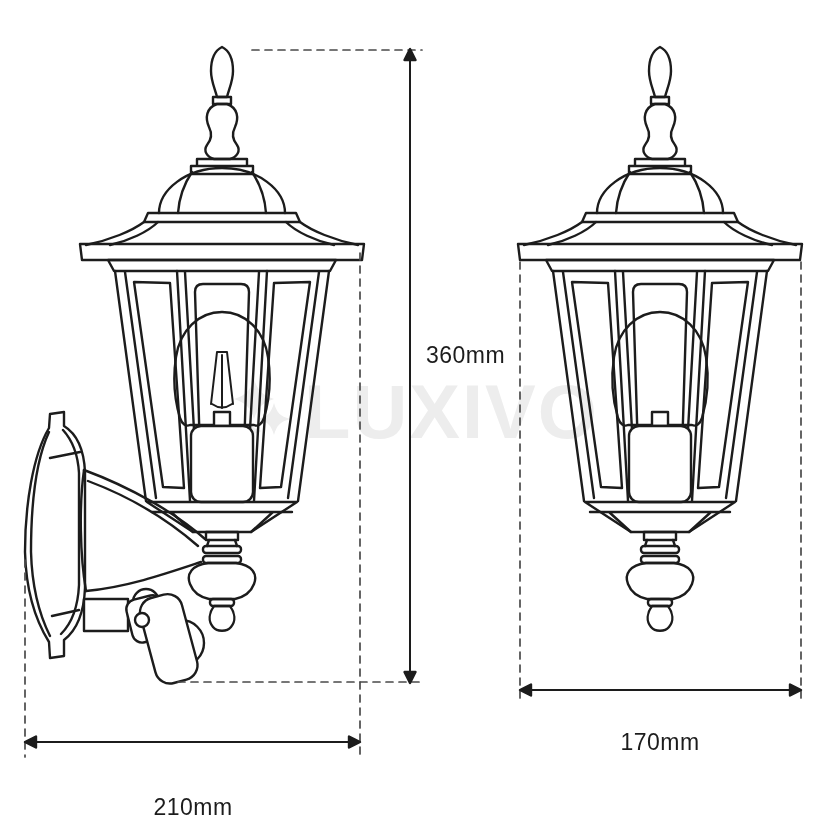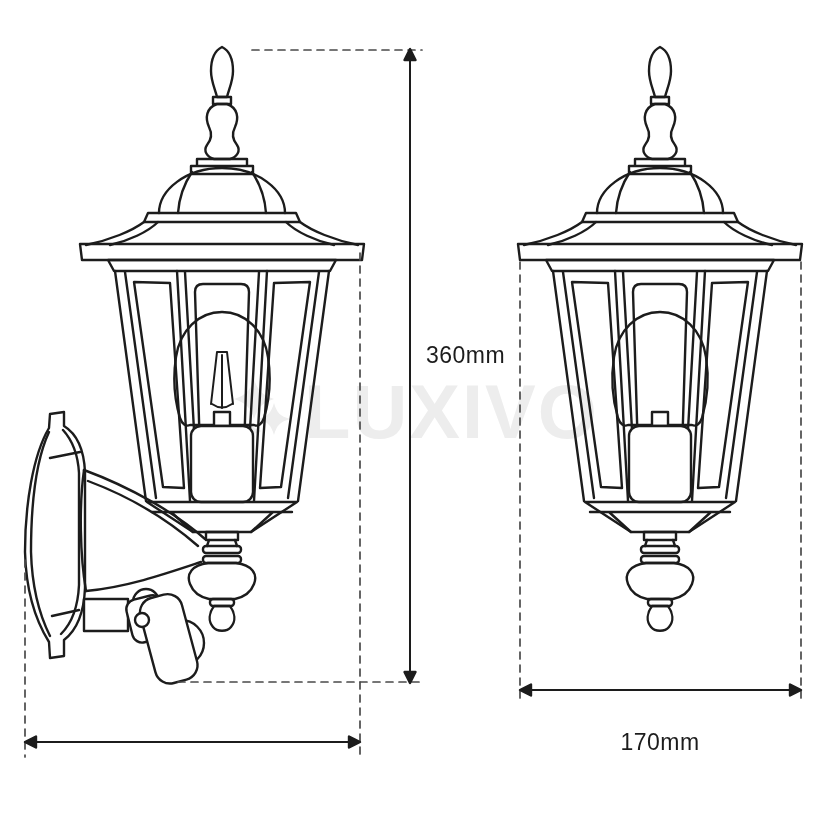--- a/index.html
+++ b/index.html
@@ -132,15 +132,16 @@
       <path d="M520,262 L520,704" stroke="#4a4a4a" stroke-width="1.7" stroke-dasharray="7 6"></path>
       <path d="M801,262 L801,704" stroke="#4a4a4a" stroke-width="1.7" stroke-dasharray="7 6"></path>
       <path d="M529,690 L792,690" stroke-width="2"></path>
       <path d="M520,690 L531,684.5 L531,695.5 Z" fill="#1c1c1c"></path>
       <path d="M801,690 L790,684.5 L790,695.5 Z" fill="#1c1c1c"></path>
     </g>
   </svg>
 
   <div class="dim-label" style="left:426px;top:326px;margin-top:16px;">360mm</div>
 
+  <div class="dim-label center" style="left:140px;top:770px;">210mm</div>
 
   <div class="dim-label center" style="left:607px;top:705px;">170mm</div>
 </div>
 
 </body></html>

